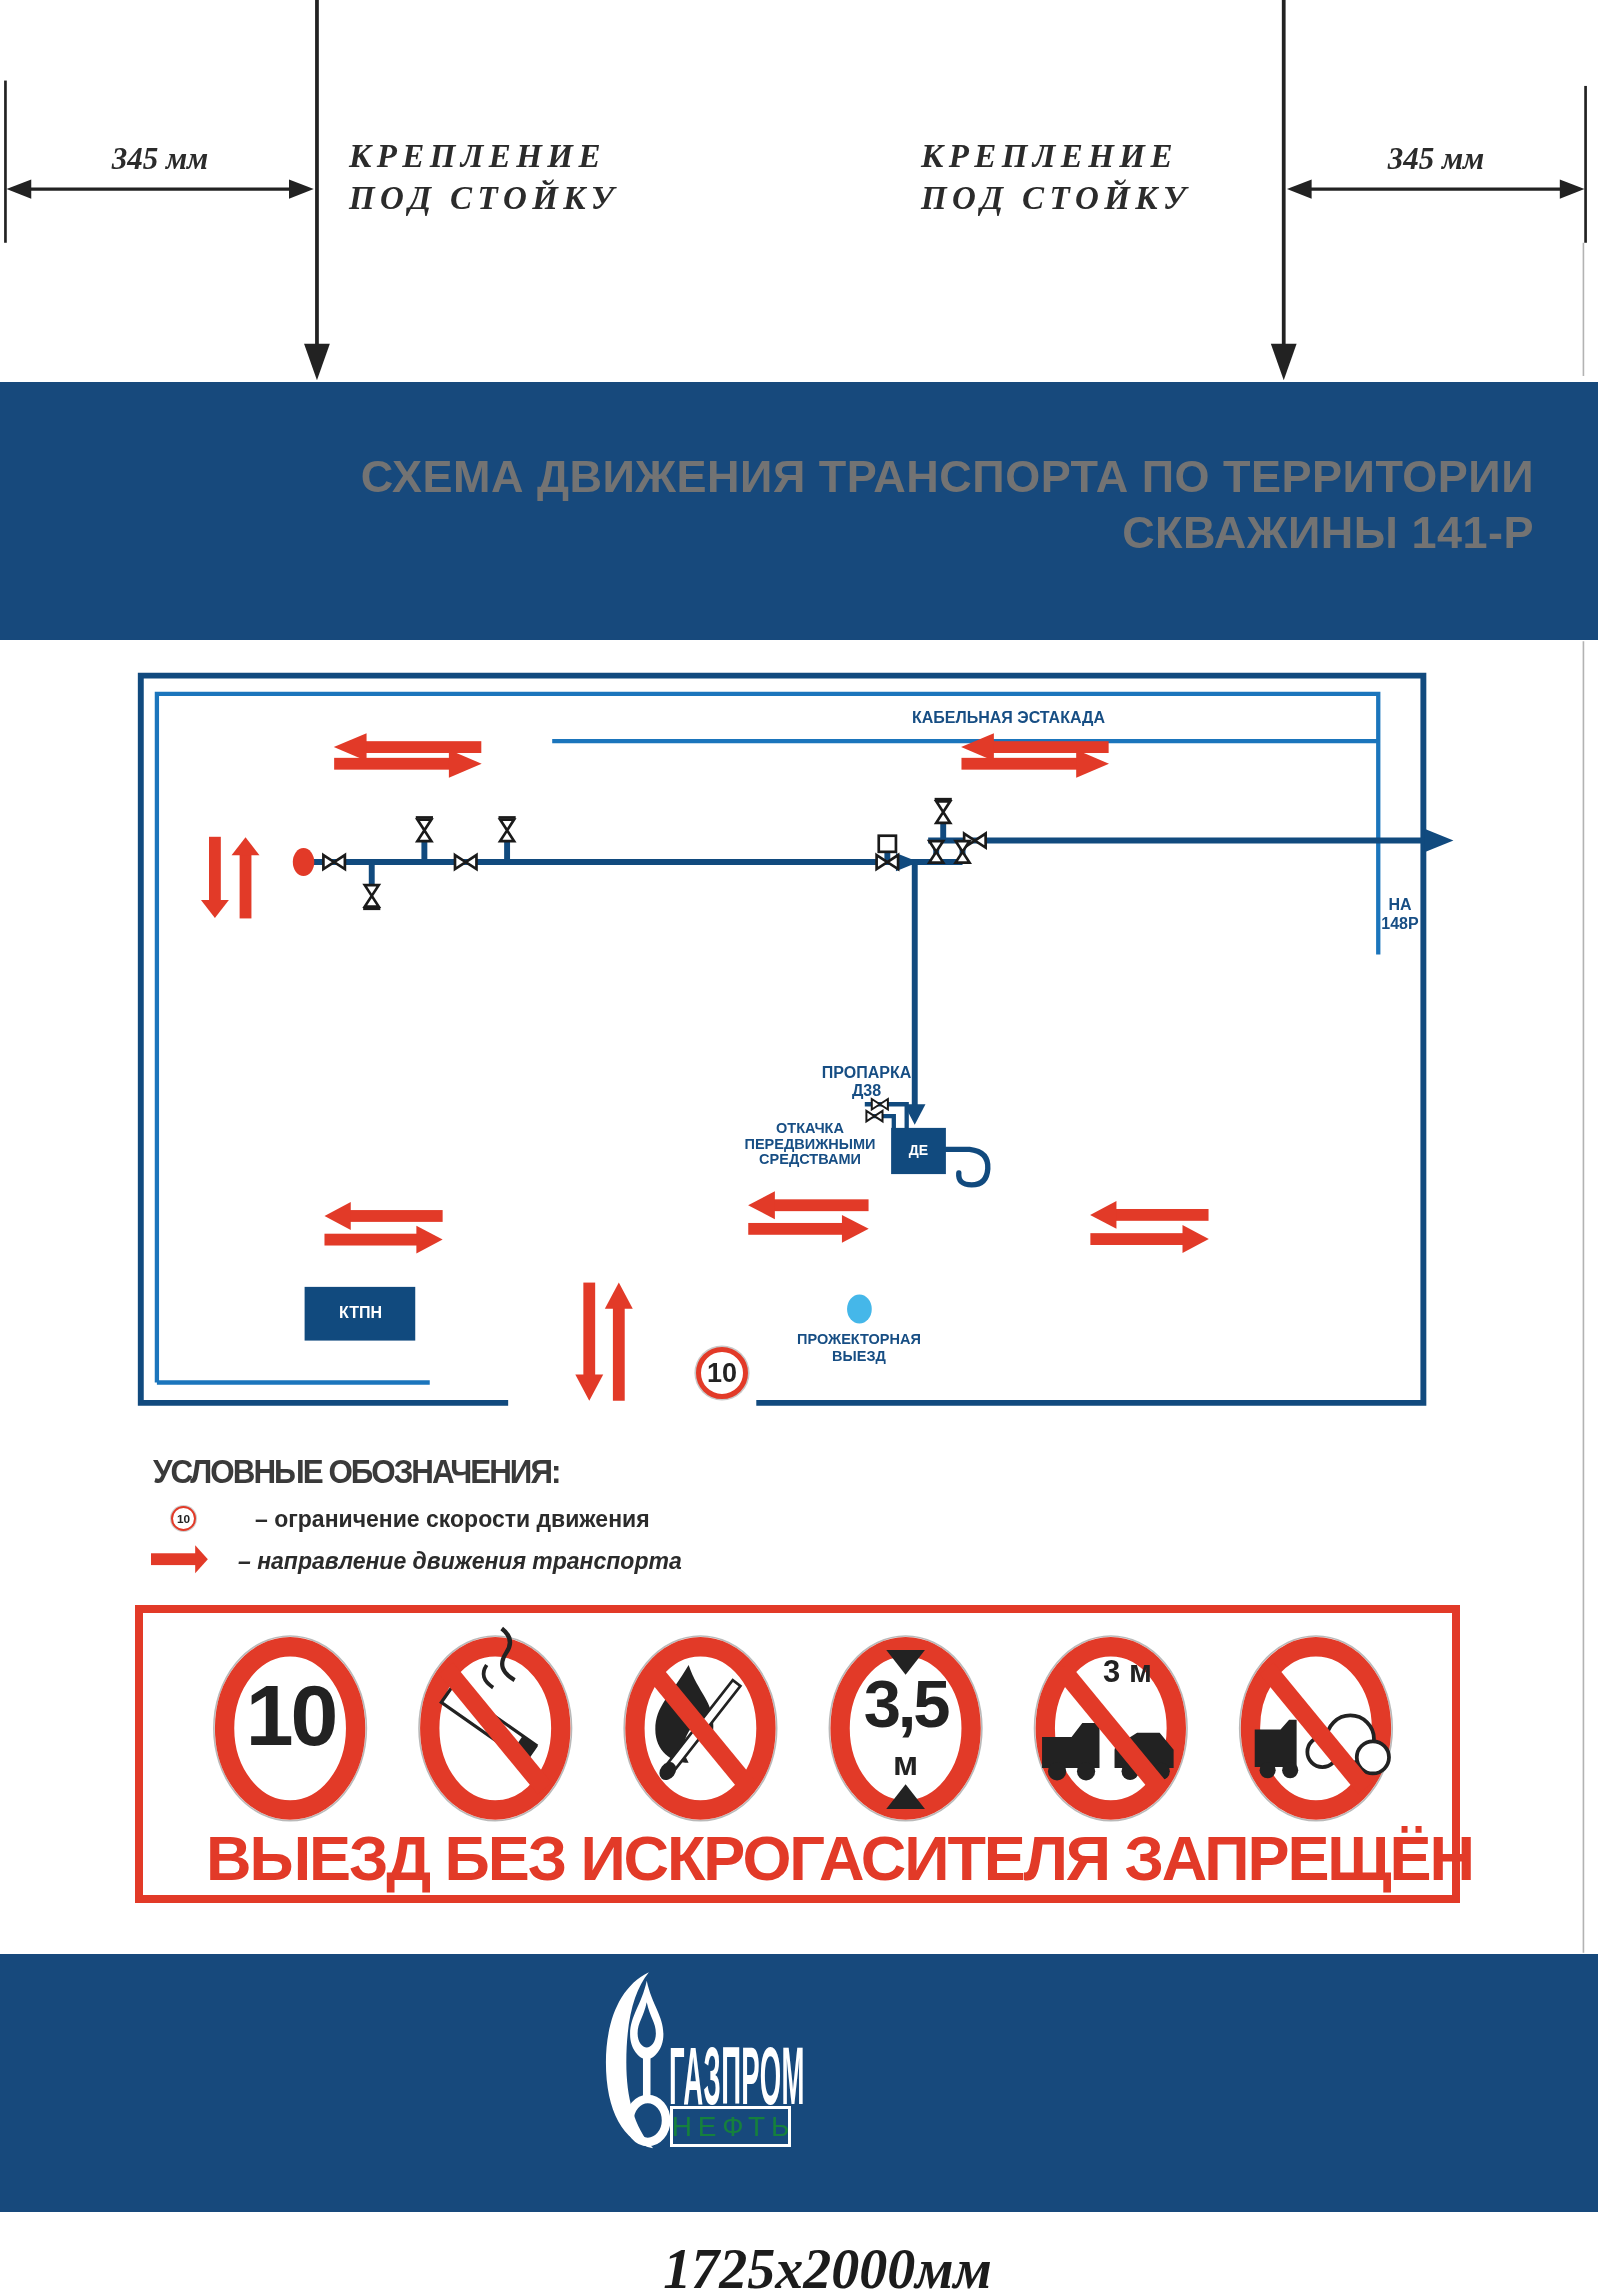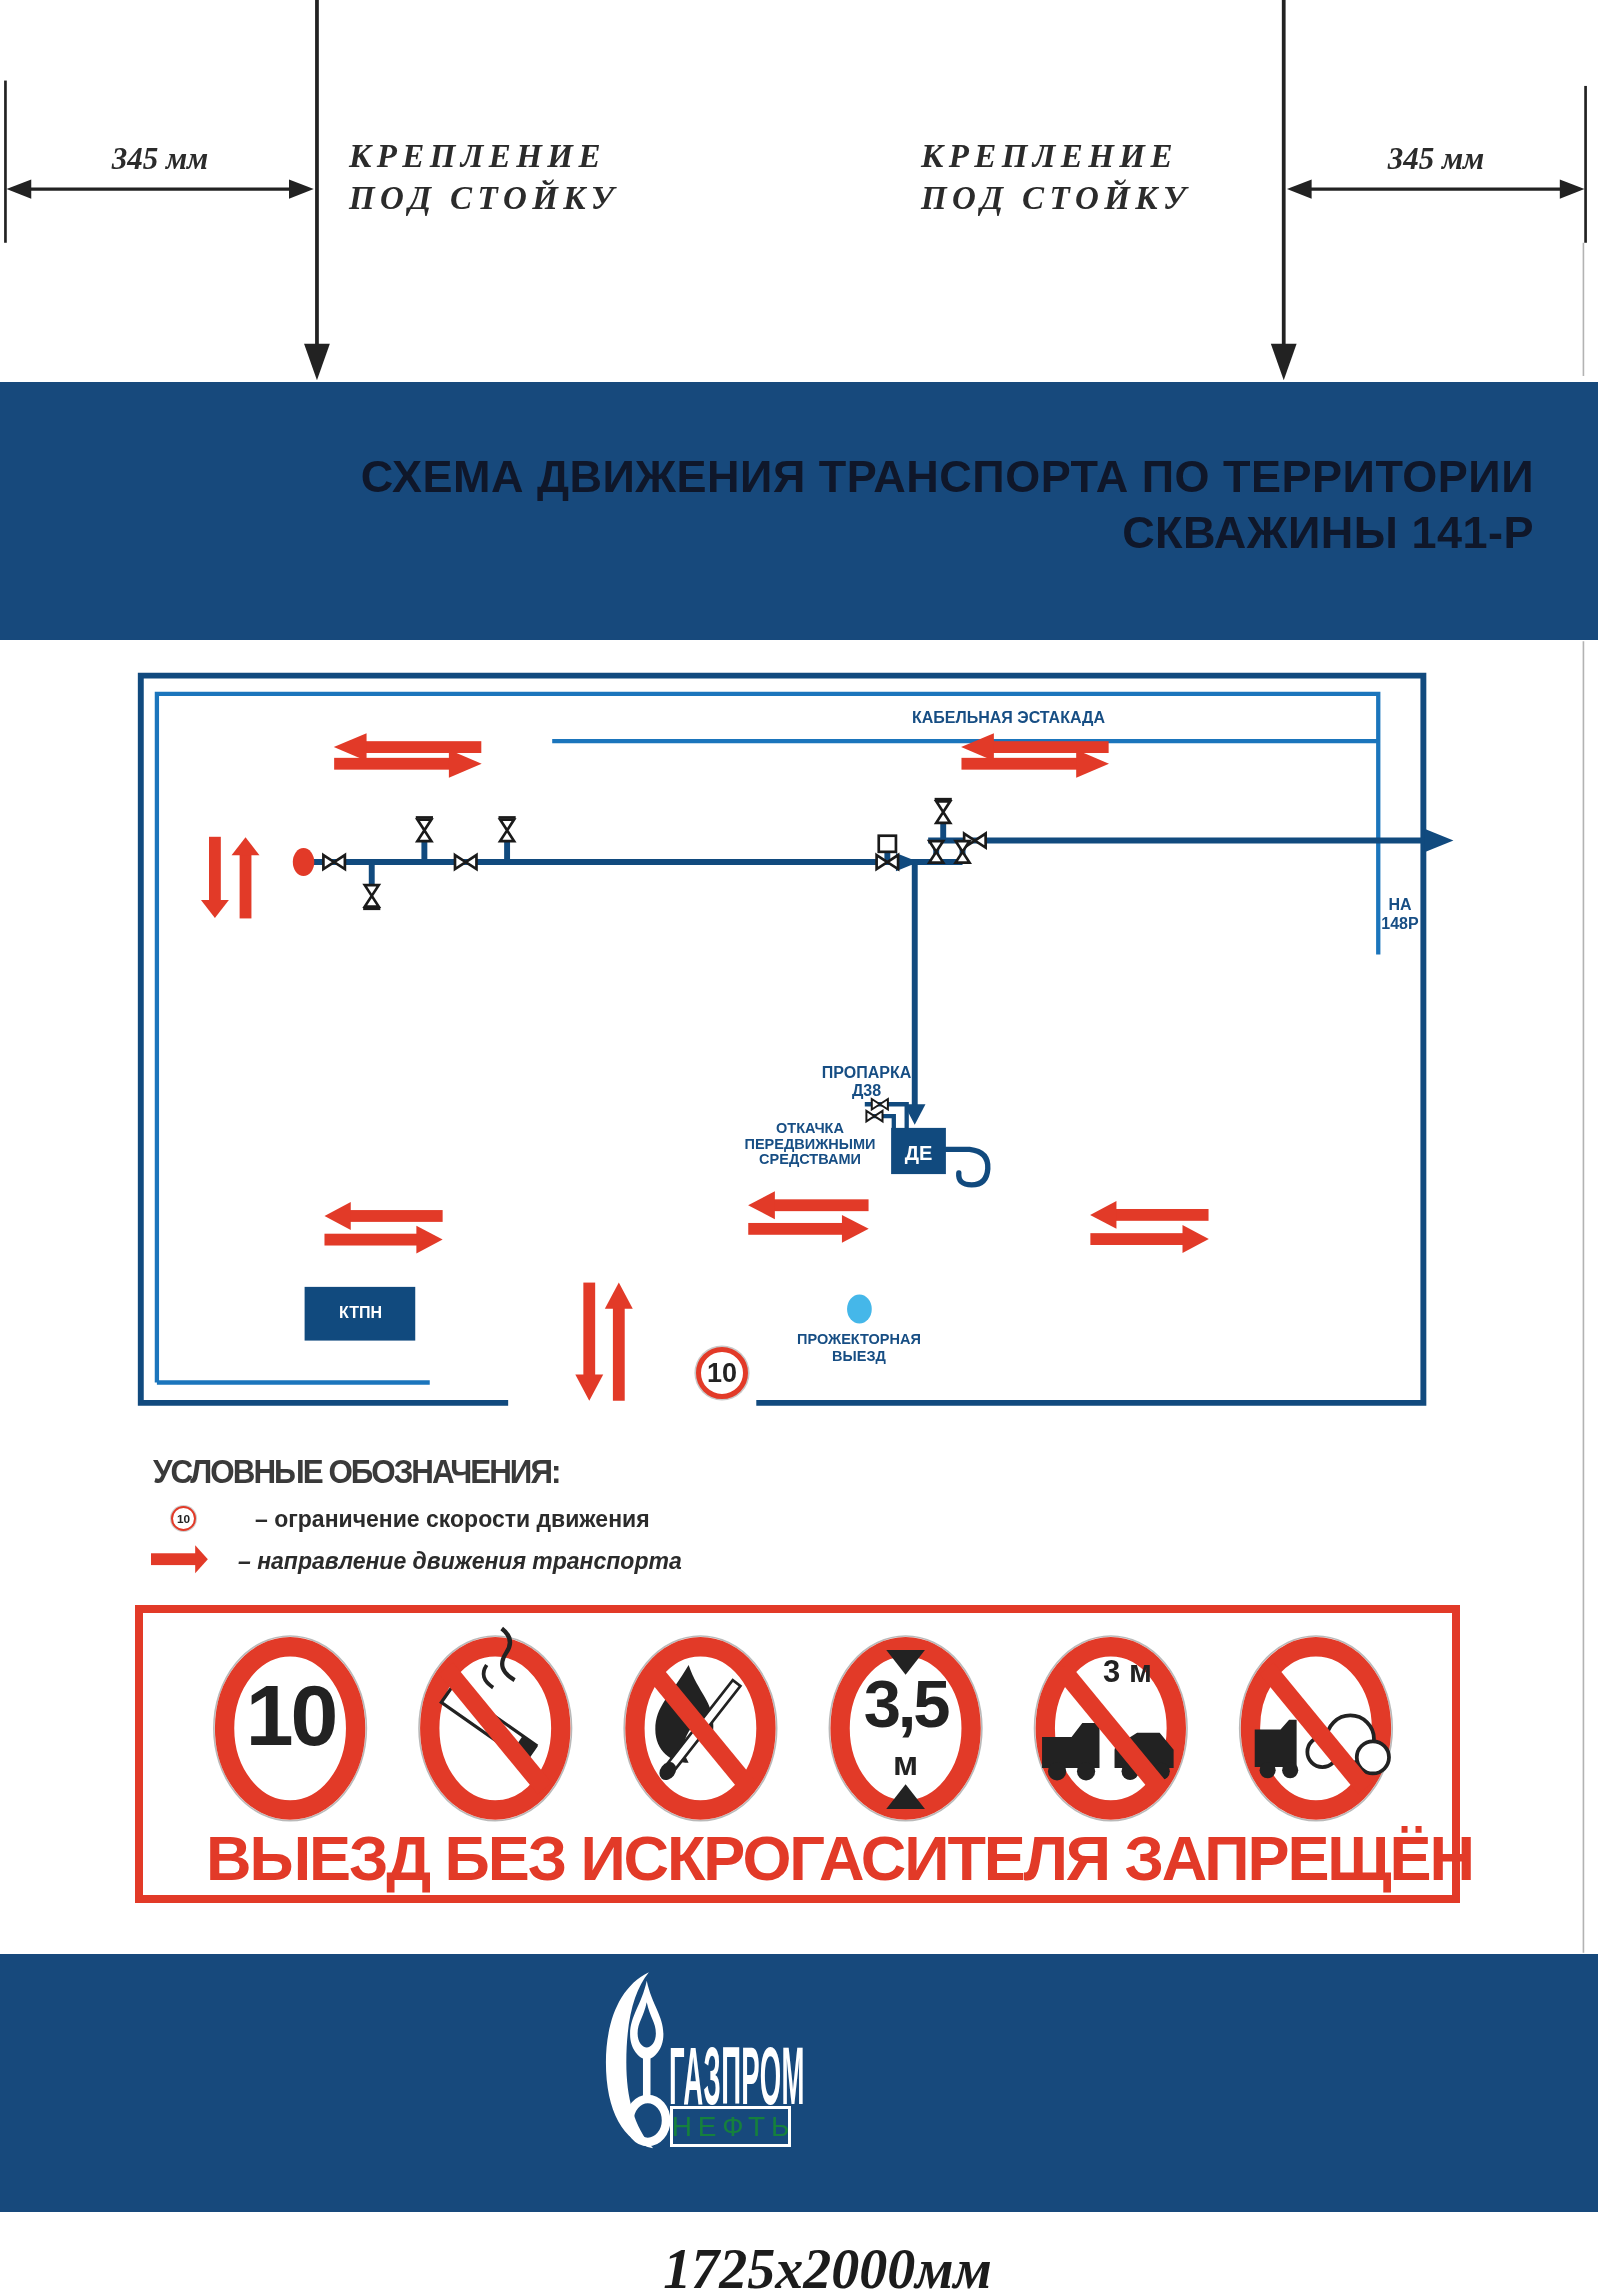--- a/index.html
+++ b/index.html
@@ -4,21 +4,21 @@
 <style>
   html,body{margin:0;padding:0;background:#fff;}
   .poster{position:relative;width:1598px;height:2295px;background:#ffffff;overflow:hidden;
           font-family:"Liberation Sans",sans-serif;}
   .abs{position:absolute;}
   svg.layer{position:absolute;left:0;top:0;pointer-events:none;}
   .band{position:absolute;left:0;width:1598px;background:#17497C;}
   .serifdim{font-family:"Liberation Serif",serif;font-style:italic;font-weight:bold;color:#2b2b2b;}
   .navy-label{color:#174E84;font-weight:bold;text-align:center;line-height:1.08;}
   .white-label{color:#ffffff;font-weight:bold;text-align:center;}
-  .title{color:#0f172a;font-weight:bold;text-align:right;font-size:45px;line-height:56px;letter-spacing:0.5px;}
+  .title{color:#737373;font-weight:bold;text-align:right;font-size:45px;line-height:56px;letter-spacing:0.5px;}
   .sign-circle{position:absolute;background:#fff;border:5.4px solid #E23A28;border-radius:50%;
                box-shadow:0 0 0 1.6px #c9c9c9;display:flex;align-items:center;justify-content:center;
                font-weight:bold;color:#222;}
   .legend-text{font-weight:bold;color:#2b2b2b;font-size:23px;white-space:nowrap;margin-left:44px;}
   .prl-box{position:absolute;border:8px solid #E23A28;box-sizing:border-box;}
   .caption-red{color:#E23A28;font-weight:bold;text-align:center;font-size:63px;letter-spacing:-2.1px;white-space:nowrap;padding-left:42px;}
   .signglyph{position:absolute;text-align:center;color:#222;font-weight:bold;line-height:1;}
 </style>
 </head>
 <body>
@@ -216,21 +216,21 @@
     <div>ПРОПАРКА</div>
     <div>Д38</div>
   </div>
 
   <div class="abs navy-label" style="left:724px;top:1121px;width:172px;font-size:14.5px;line-height:15.6px;">
     <div>ОТКАЧКА</div>
     <div>ПЕРЕДВИЖНЫМИ</div>
     <div>СРЕДСТВАМИ</div>
   </div>
 
-  <div class="abs white-label" style="left:891px;top:1142px;width:55px;font-size:20px;">ДЕ</div>
+  <div class="abs white-label" style="left:891px;top:1142px;width:55px;font-size:14px;">ДЕ</div>
 
   <div class="abs white-label" style="left:305px;top:1304px;width:111px;font-size:16px;">КТПН</div>
 
   <div class="abs navy-label" style="left:784px;top:1331px;width:150px;font-size:14.5px;line-height:17px;">
     <div>ПРОЖЕКТОРНАЯ</div>
     <div>ВЫЕЗД</div>
   </div>
 
   <div class="sign-circle" style="left:696px;top:1347px;width:52px;height:52px;font-size:27px;box-sizing:border-box;">10</div>
 

